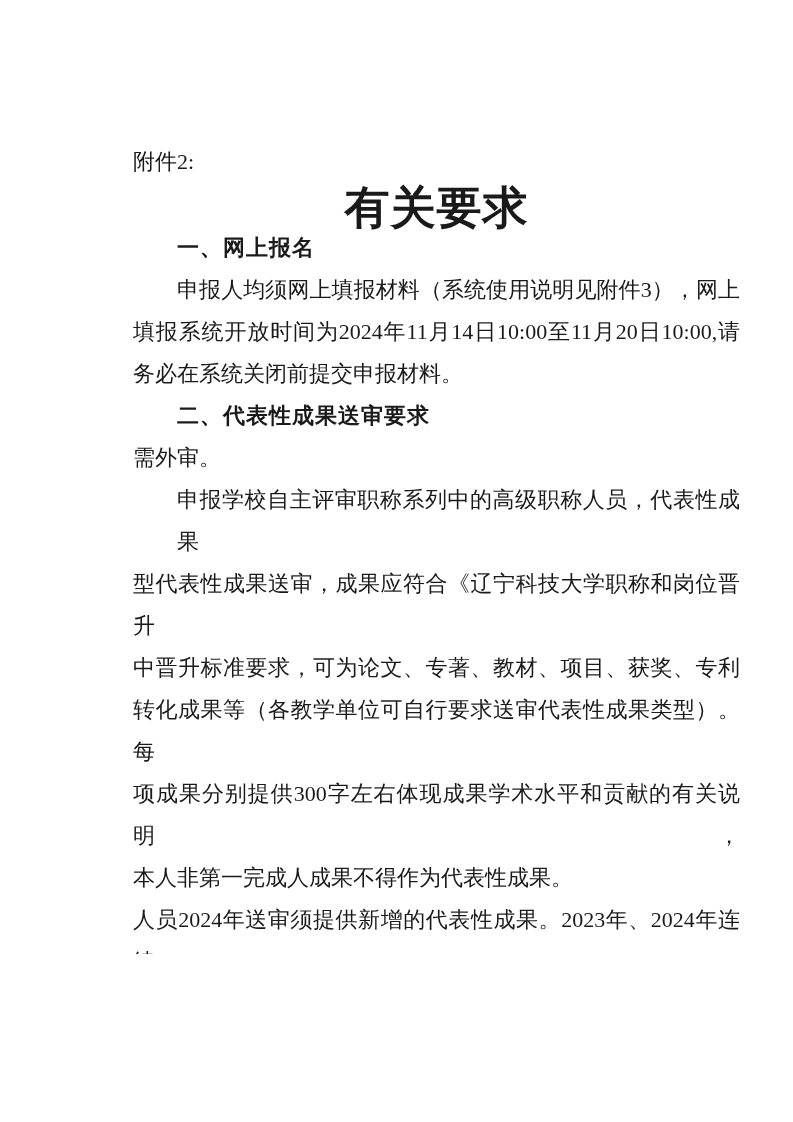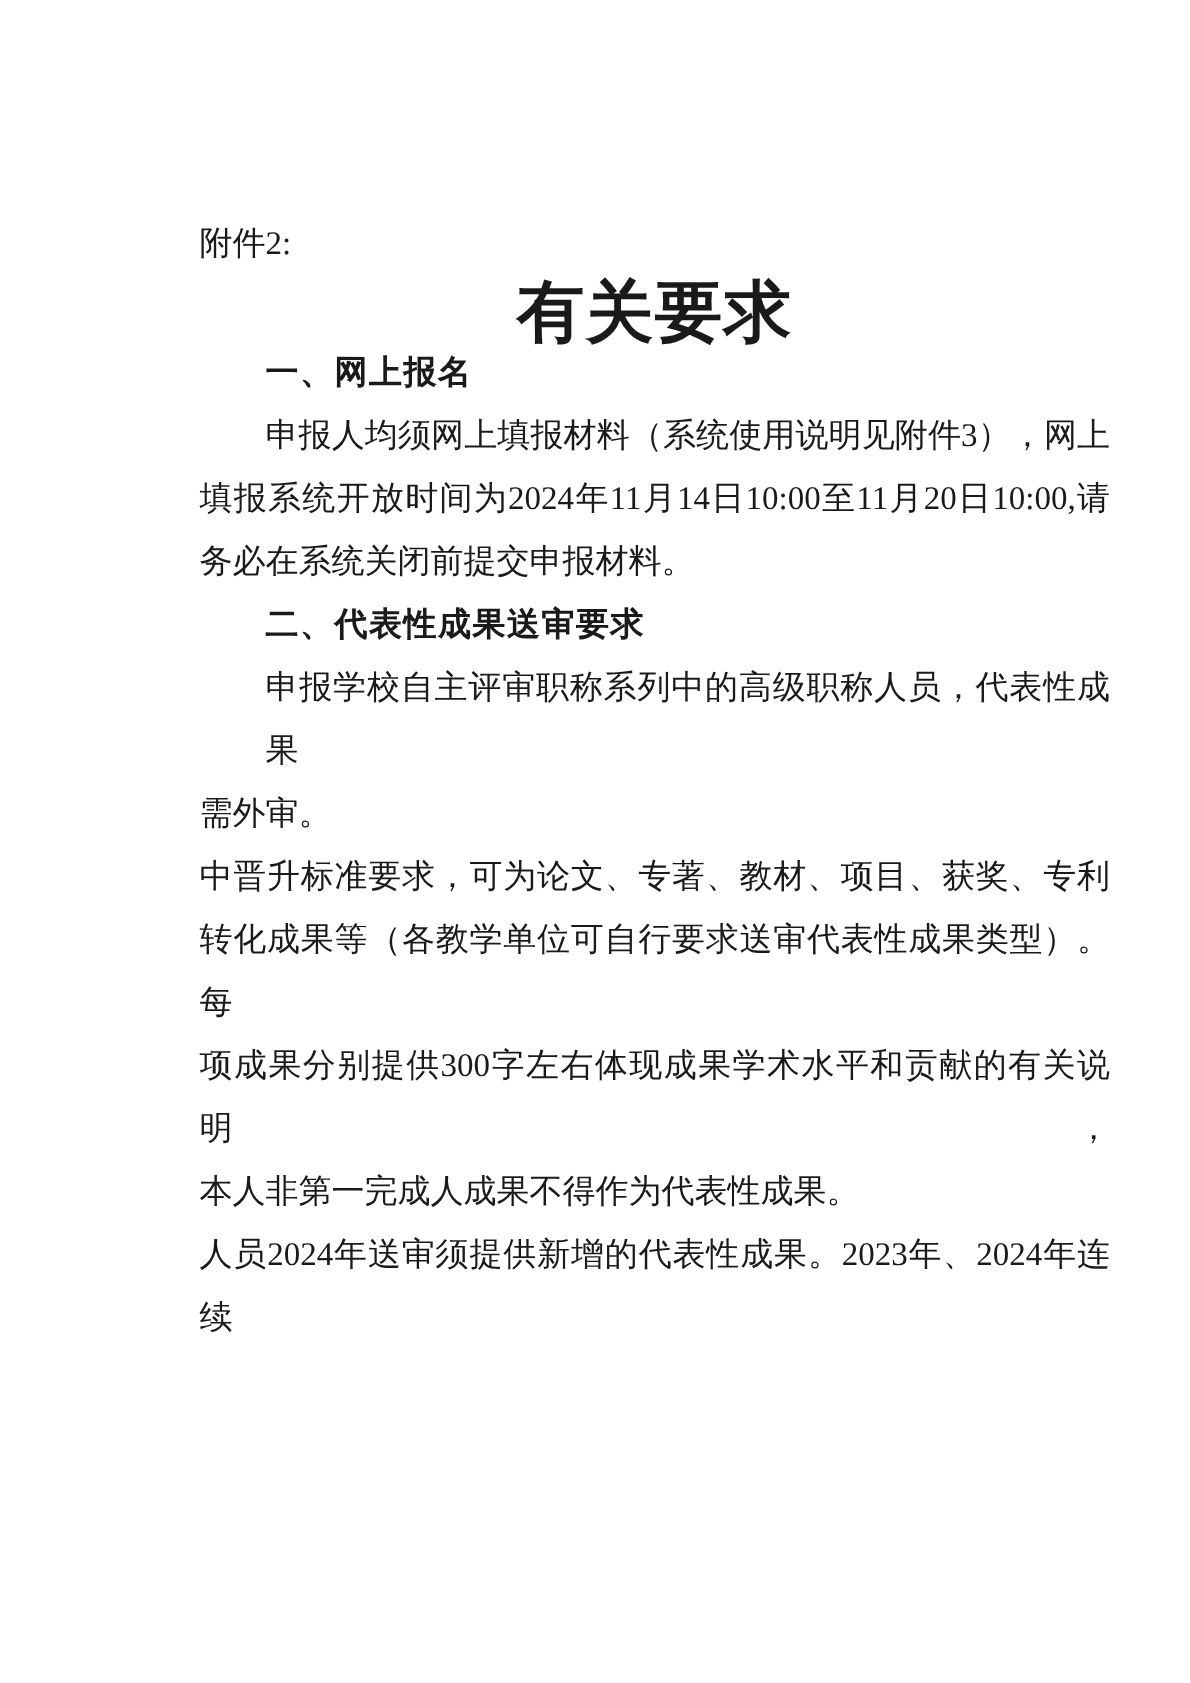--- a/index.html
+++ b/index.html
@@ -75,22 +75,23 @@
   <div class="attachment">附件2:</div>
 
   <h1 class="title">有关要求</h1>
 
   <div class="body" id="doc-body">
       <div class="heading">一、网上报名</div>
       <div class="line indent justify">申报人均须网上填报材料（系统使用说明见附件3），网上</div>
       <div class="line justify">填报系统开放时间为2024年11月14日10:00至11月20日10:00,请</div>
       <div class="line">务必在系统关闭前提交申报材料。</div>
       <div class="heading">二、代表性成果送审要求</div>
+      <div class="line">需外审。</div>
       <div class="line indent justify">申报学校自主评审职称系列中的高级职称人员，代表性成果</div>
-      <div class="line">需外审。</div>
+      <div class="line justify">型代表性成果送审，成果应符合《辽宁科技大学职称和岗位晋升</div>
       <div class="line justify">中晋升标准要求，可为论文、专著、教材、项目、获奖、专利</div>
       <div class="line justify">转化成果等（各教学单位可自行要求送审代表性成果类型）。每</div>
       <div class="line justify">项成果分别提供300字左右体现成果学术水平和贡献的有关说明，</div>
       <div class="line">本人非第一完成人成果不得作为代表性成果。</div>
       <div class="line justify">人员2024年送审须提供新增的代表性成果。2023年、2024年连续</div>
     </div>
 
   <div class="pagenum">- 4 -</div>
 </div>
 

